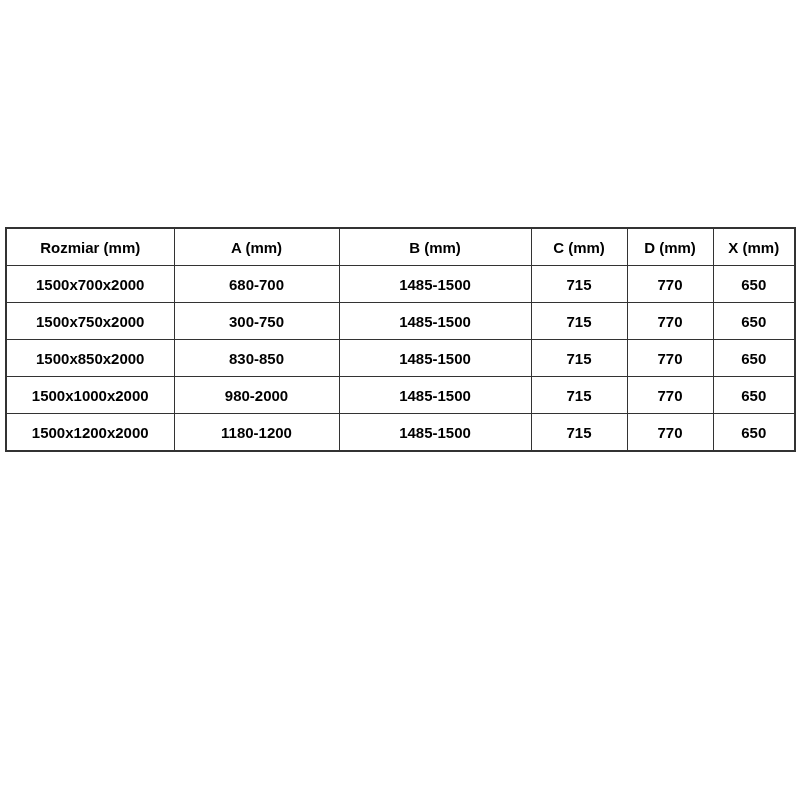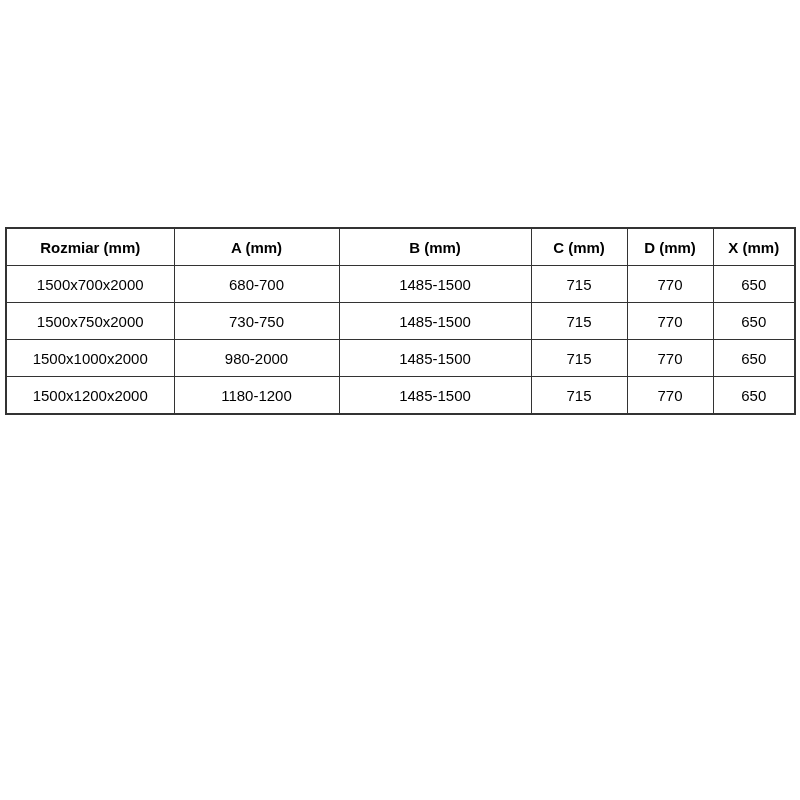--- a/index.html
+++ b/index.html
@@ -36,21 +36,21 @@
     vertical-align: middle;
     font-size: 15px;
     color: #000000;
     white-space: nowrap;
     overflow: hidden;
   }
   table.spec-table th {
     font-weight: bold;
   }
   table.spec-table td {
-    font-weight: normal;
+    font-weight: bold;
   }
 </style>
 </head>
 <body>
 
 <div class="page">
   <div class="table-wrap">
     <table class="spec-table">
       <colgroup>
         <col style="width:168px">
@@ -74,21 +74,29 @@
         <tr>
           <td>1500x700x2000</td>
           <td>680-700</td>
           <td>1485-1500</td>
           <td>715</td>
           <td>770</td>
           <td>650</td>
         </tr>
         <tr>
           <td>1500x750x2000</td>
-          <td>730-750</td>
+          <td>300-750</td>
+          <td>1485-1500</td>
+          <td>715</td>
+          <td>770</td>
+          <td>650</td>
+        </tr>
+        <tr>
+          <td>1500x850x2000</td>
+          <td>830-850</td>
           <td>1485-1500</td>
           <td>715</td>
           <td>770</td>
           <td>650</td>
         </tr>
         <tr>
           <td>1500x1000x2000</td>
           <td>980-2000</td>
           <td>1485-1500</td>
           <td>715</td>

